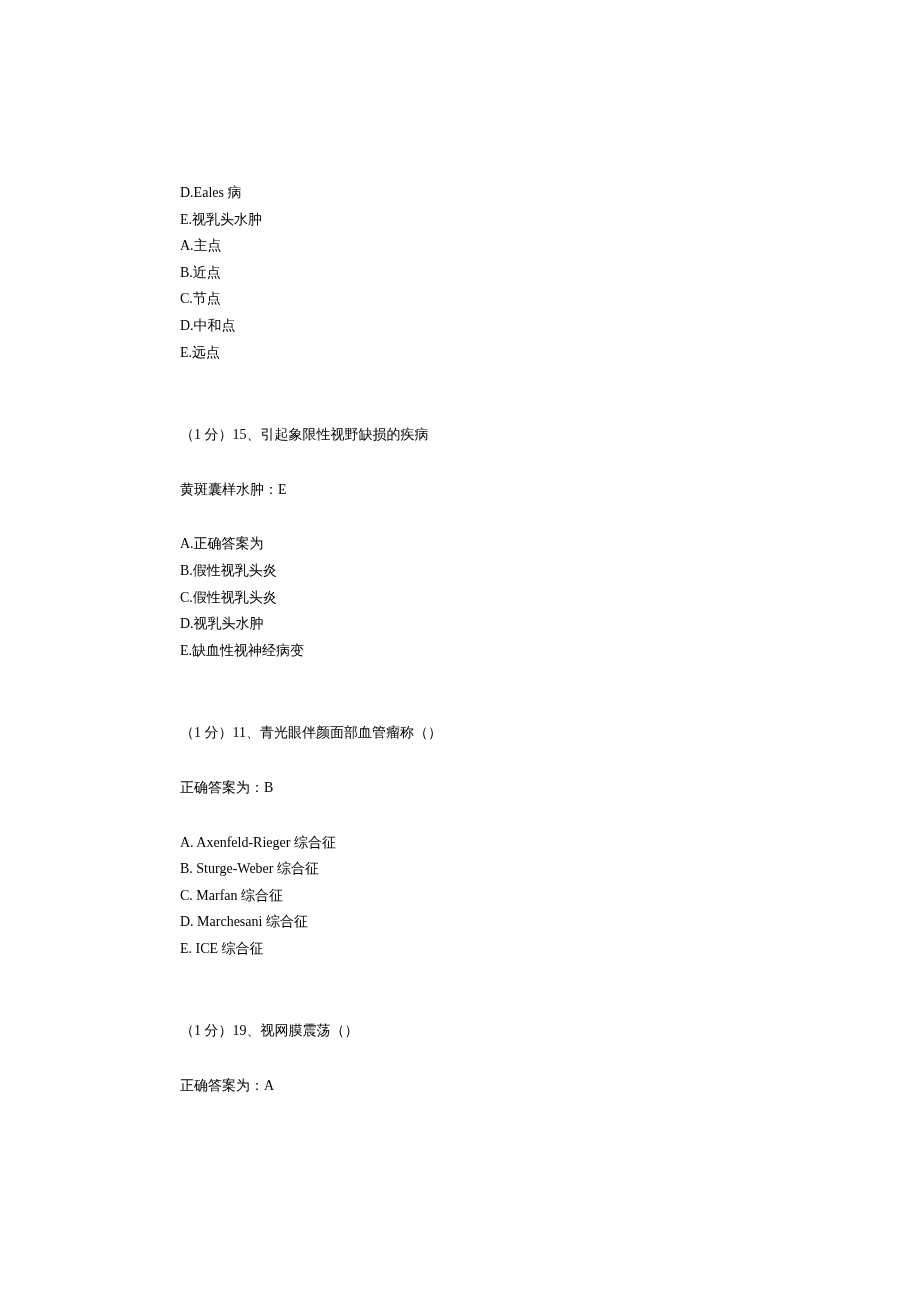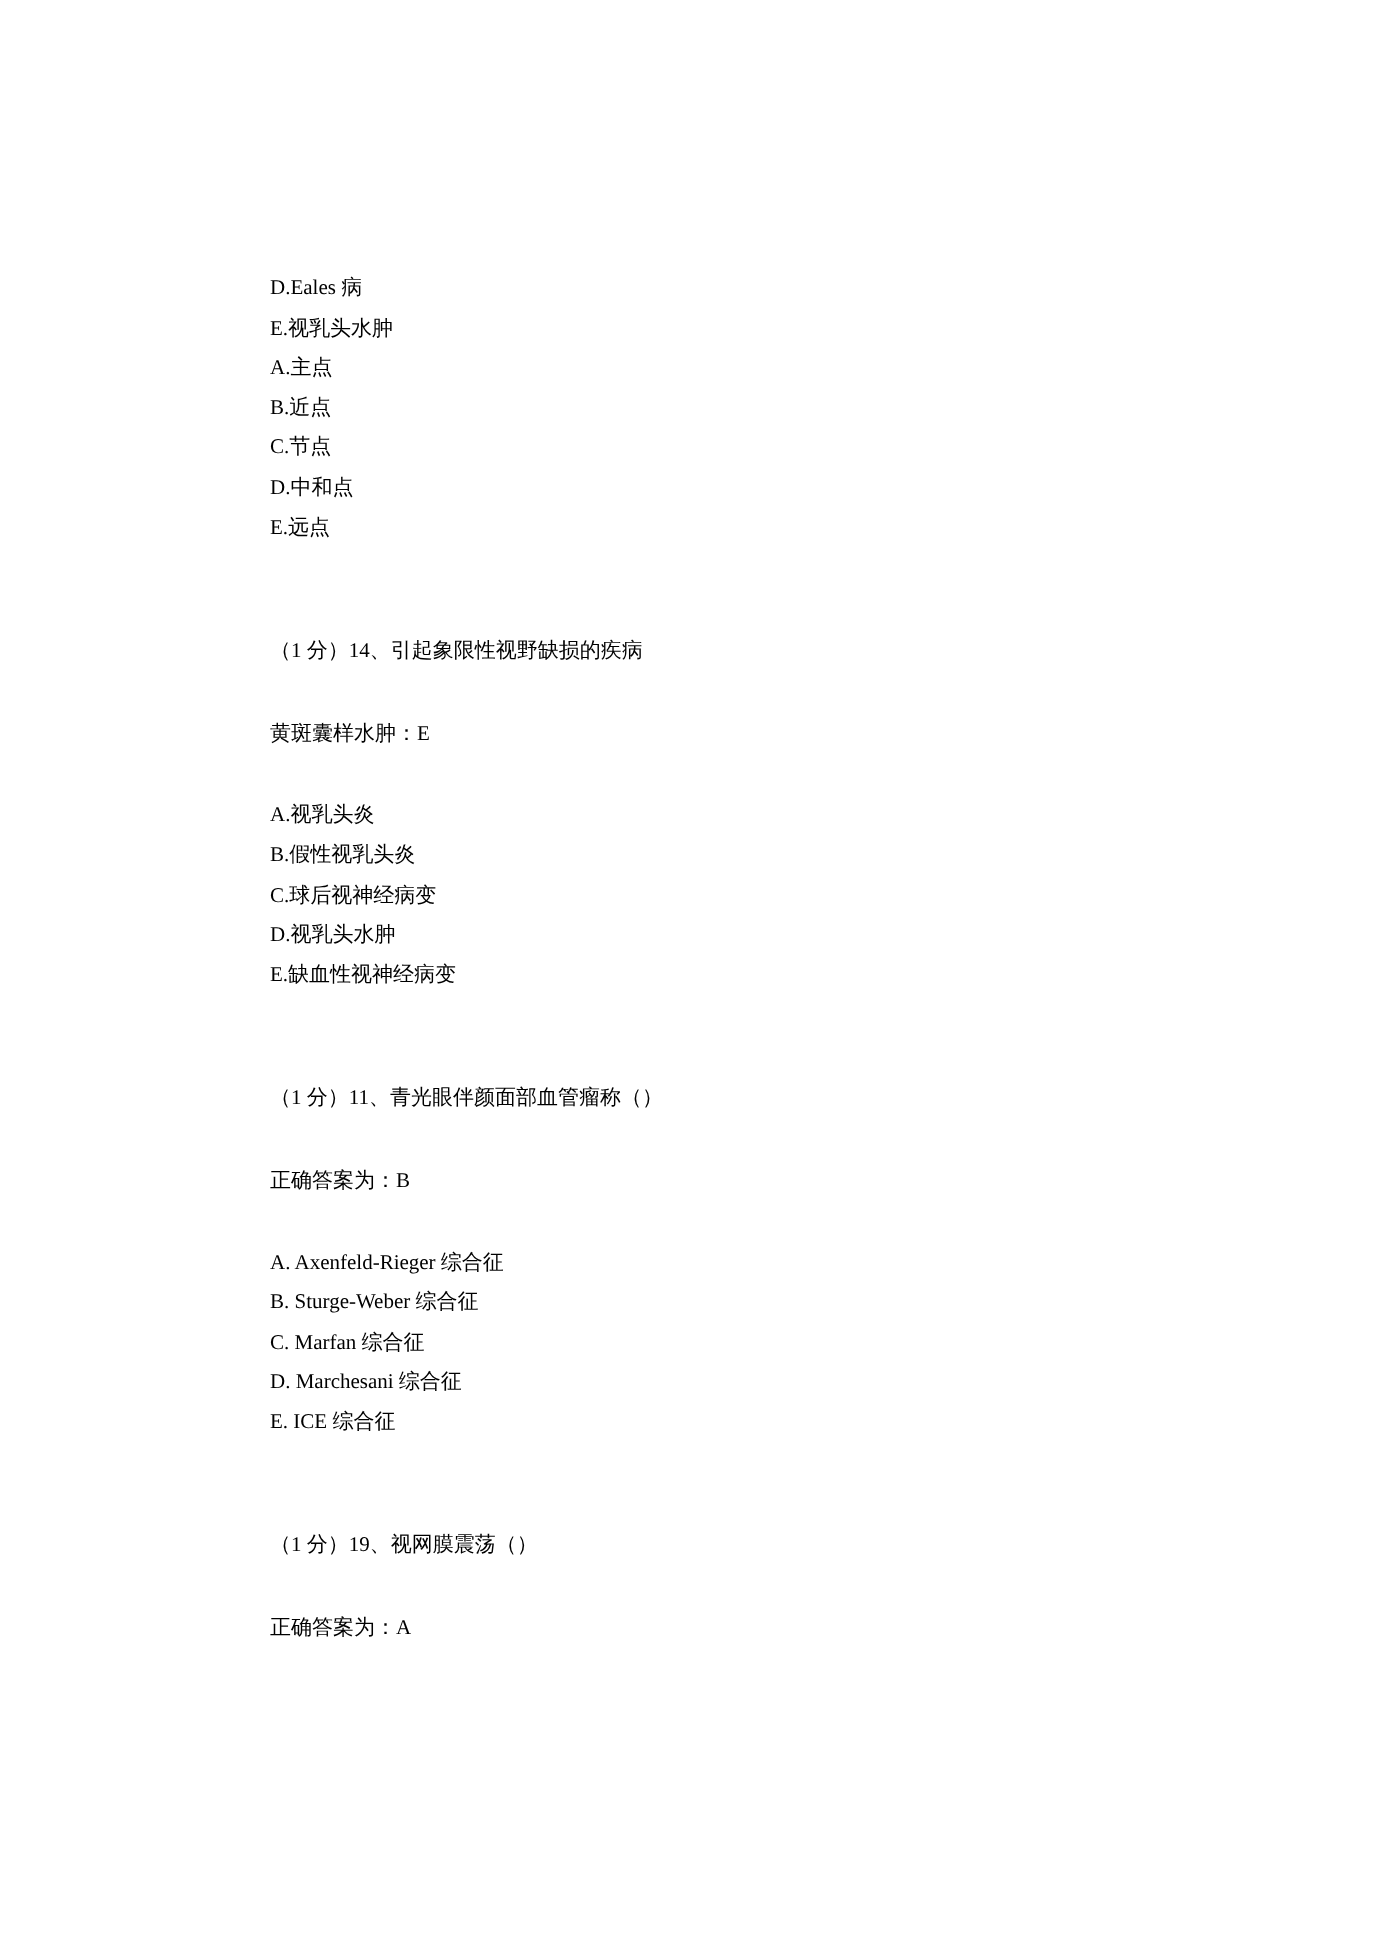--- a/index.html
+++ b/index.html
@@ -32,27 +32,27 @@
 <span class="line">D.Eales 病</span>
 <span class="line">E.视乳头水肿</span>
 <span class="line">A.主点</span>
 <span class="line">B.近点</span>
 <span class="line">C.节点</span>
 <span class="line">D.中和点</span>
 <span class="line">E.远点</span>
 
 <div class="spacer-large"></div>
 
-<span class="line">（1 分）14、引起象限性视野缺损的疾病</span>
+<span class="line">（1 分）15、引起象限性视野缺损的疾病</span>
 <div class="spacer"></div>
 <span class="line">黄斑囊样水肿：E</span>
 <div class="spacer"></div>
-<span class="line">A.视乳头炎</span>
+<span class="line">A.正确答案为</span>
 <span class="line">B.假性视乳头炎</span>
-<span class="line">C.球后视神经病变</span>
+<span class="line">C.假性视乳头炎</span>
 <span class="line">D.视乳头水肿</span>
 <span class="line">E.缺血性视神经病变</span>
 
 <div class="spacer-large"></div>
 
 <span class="line">（1 分）11、青光眼伴颜面部血管瘤称（）</span>
 <div class="spacer"></div>
 <span class="line">正确答案为：B</span>
 <div class="spacer"></div>
 <span class="line">A.  Axenfeld-Rieger 综合征</span>

